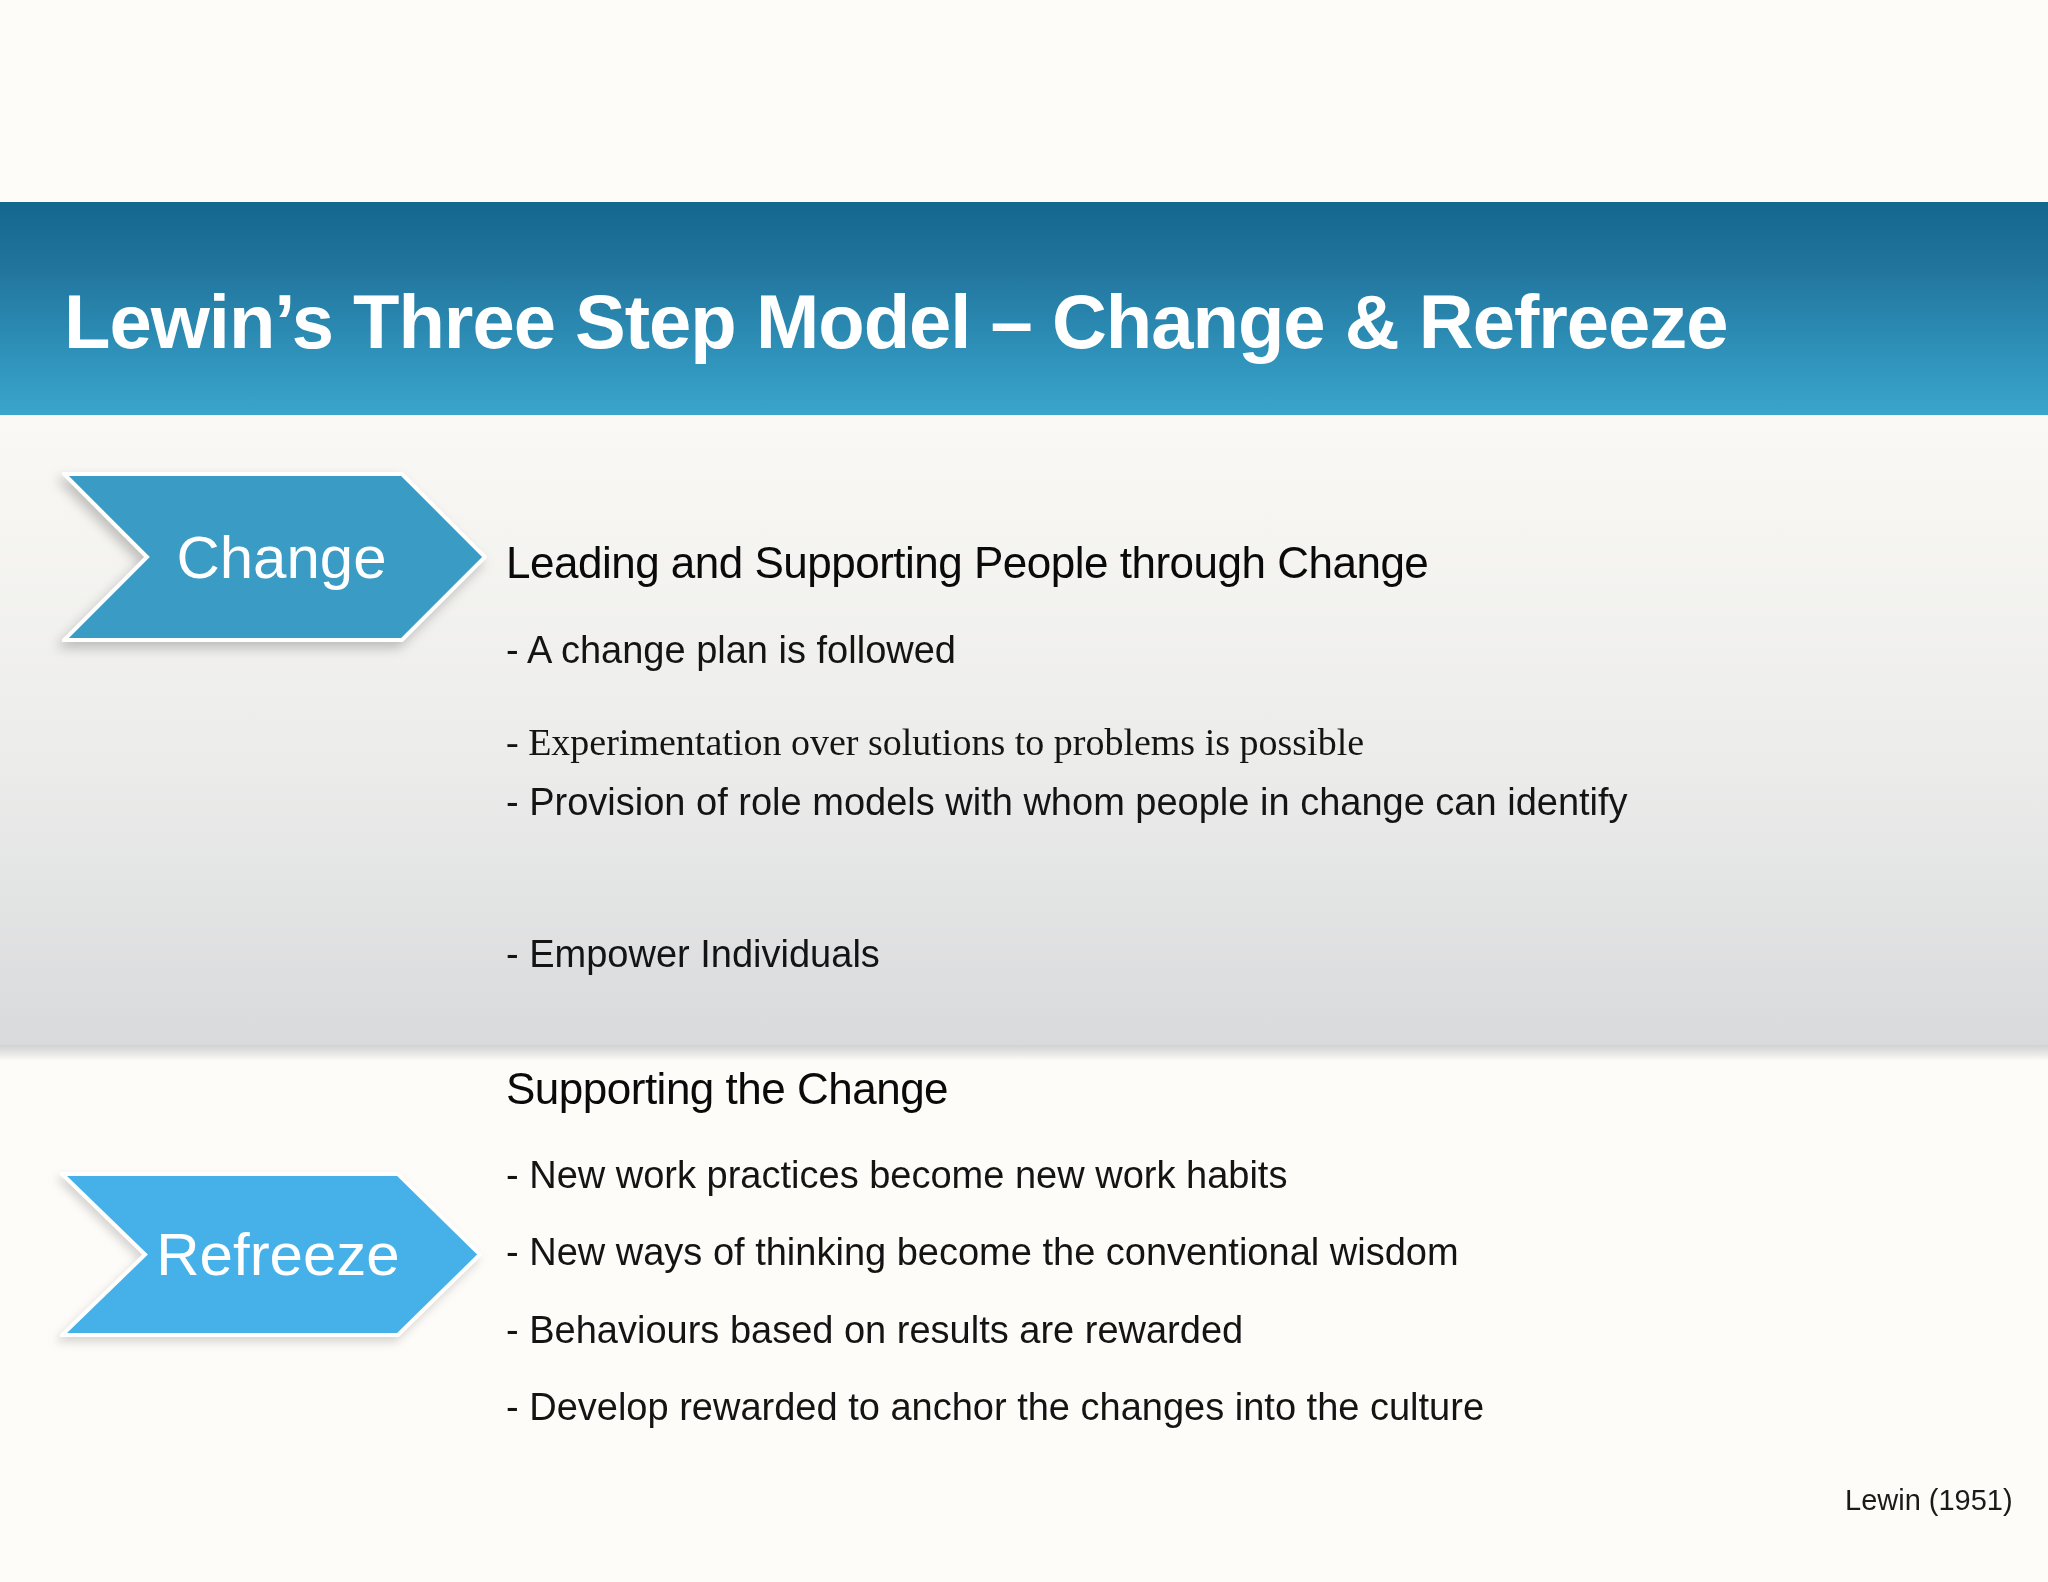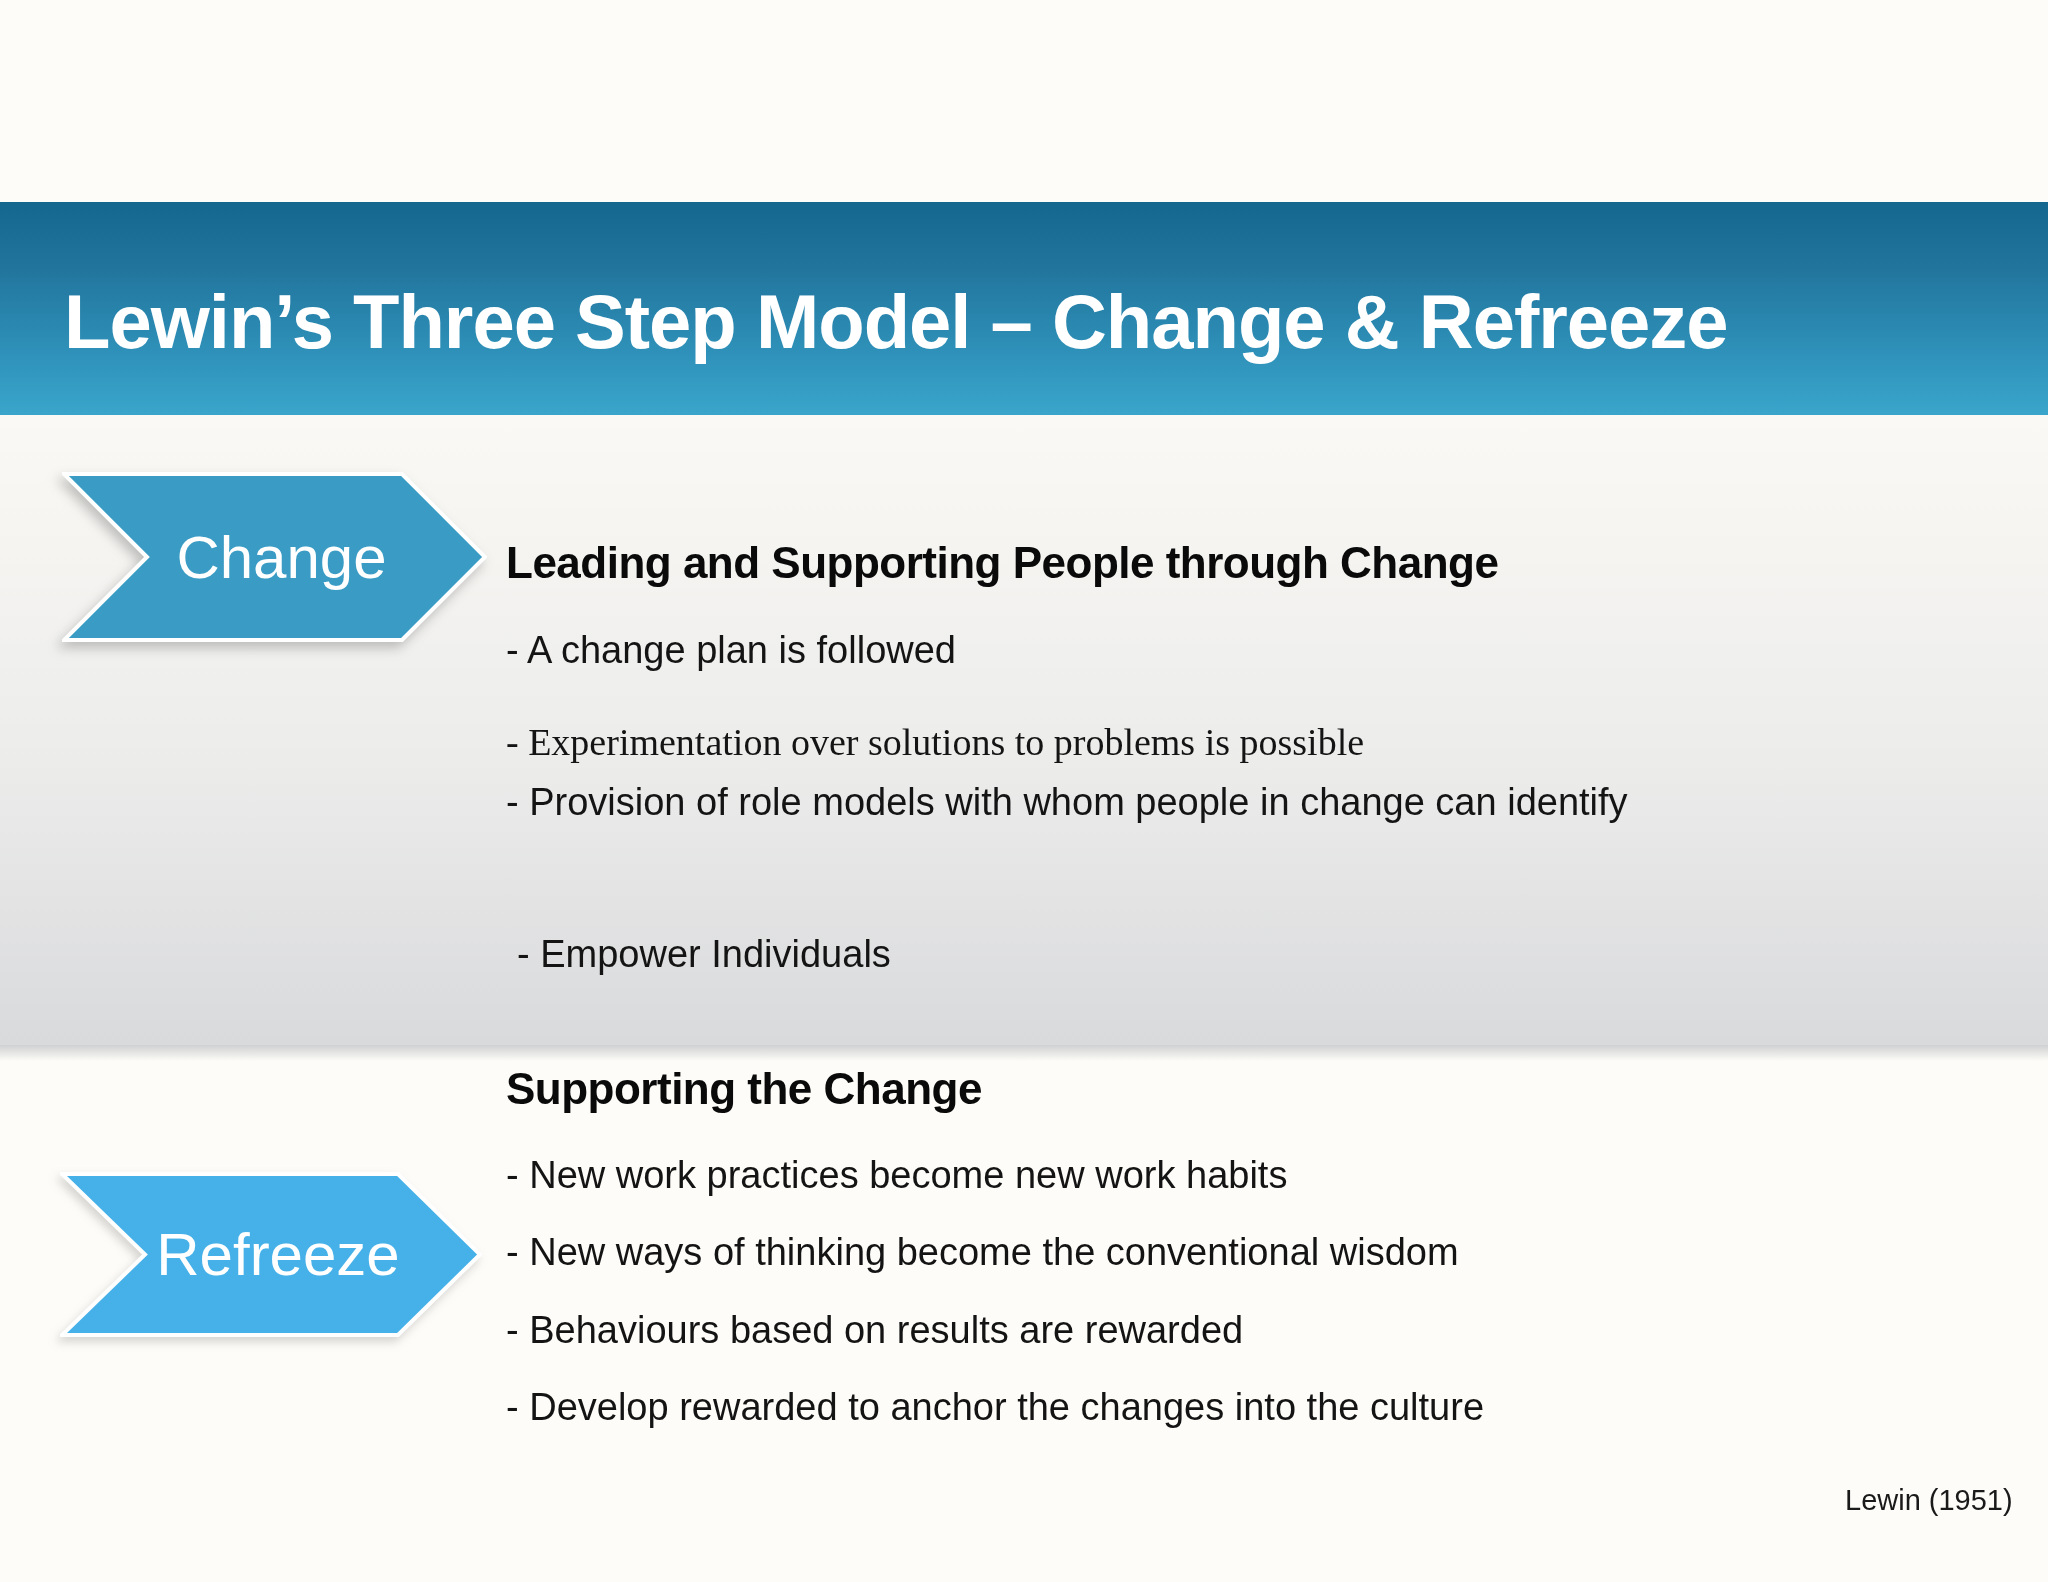--- a/index.html
+++ b/index.html
@@ -67,41 +67,41 @@
     font-size: 60px;
     color: #ffffff;
     white-space: nowrap;
   }
 
   
   .section-heading {
     position: absolute;
     left: 506px;
     font-size: 44px;
-    font-weight: bold;
+    font-weight: normal;
     letter-spacing: -0.5px;
     color: #0a0a0a;
     white-space: nowrap;
   }
   .heading-1 { top: 538px; }
   .heading-2 { top: 1064px; }
 
   .bullet {
     position: absolute;
     left: 506px;
     font-size: 38px;
     line-height: 44px;
     color: #141414;
     white-space: nowrap;
   }
   .s1-b0 { top: 628px; }
   .s1-b1 { top: 720px; font-family: Liberation Serif, serif; }
   .s1-b2 { top: 780px; }
   .s1-b3 { top: 856px; }
-  .s1-b4 { top: 932px; margin-left: 11px; }
+  .s1-b4 { top: 932px; }
   .s2-b0 { top: 1153px; }
   .s2-b1 { top: 1230px; }
   .s2-b2 { top: 1308px; }
   .s2-b3 { top: 1385px; }
   .s2-b4 { top: 1460px; }
 
   .citation {
     position: absolute;
     left: 1845px; top: 1484px;
     font-size: 29px;

